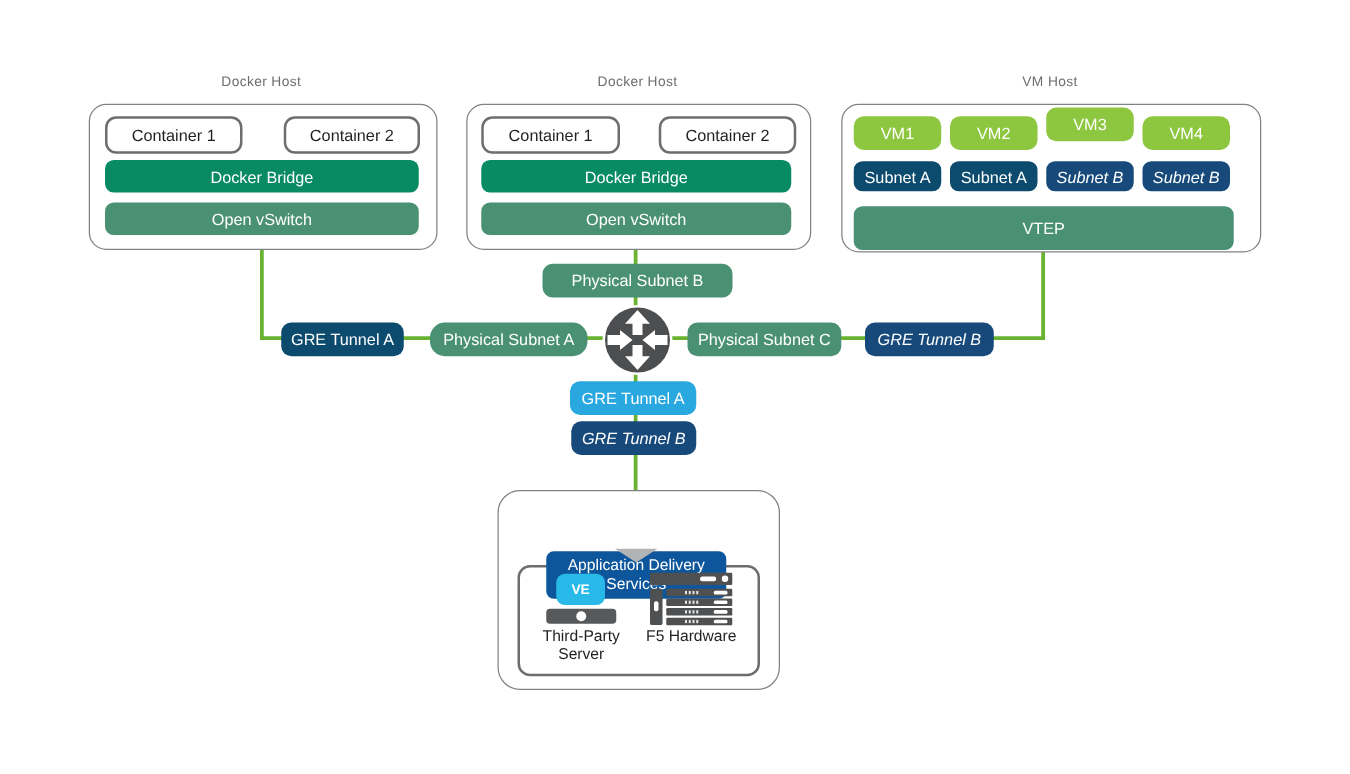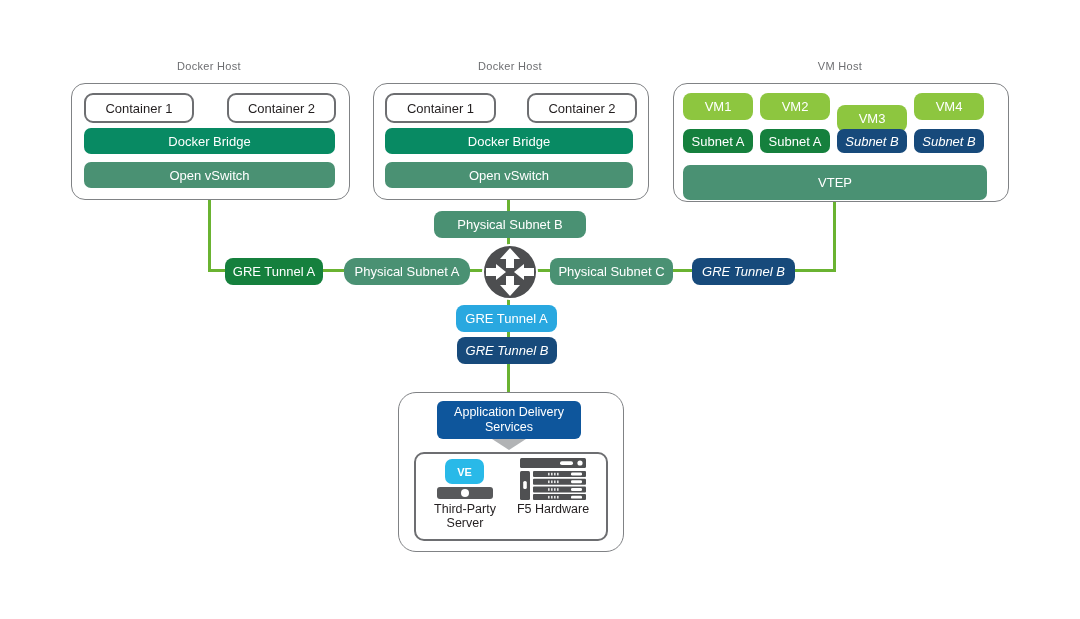--- a/index.html
+++ b/index.html
@@ -20,26 +20,26 @@
     color:#fff;font-size:13px;border-radius:7px;z-index:4;white-space:nowrap;
   }
   .container-box{
     position:absolute;display:flex;align-items:center;justify-content:center;
     background:#fff;border:2px solid #6d6e71;border-radius:9px;color:#231f20;
     font-size:13px;z-index:4;white-space:nowrap;
   }
   .teal{background:#088a63;}
   .sage{background:#4a9173;}
   .lgreen{background:#8dc63f;}
-  .lblue{background:#15803d;}
+  .lblue{background:#0c4a6e;}
   .lblue2{background:#29a8e0;}
   .navy{background:#174a7b;font-style:italic;}
   .appblue{background:#0e569c;}
   .svgwrap{position:absolute;z-index:5;line-height:0;}
-  .two-line{flex-direction:column;line-height:15px;text-align:center;font-size:12.5px;}
+  .two-line{flex-direction:column;line-height:15px;text-align:center;font-size:12.5px;margin-top:40px;}
   .triangle{
     position:absolute;width:0;height:0;z-index:4;
     border-left:17px solid transparent;border-right:17px solid transparent;
     border-top:11px solid #b1b3b5;
   }
   .caption{
     position:absolute;color:#231f20;font-size:12.5px;text-align:center;
     line-height:13.5px;z-index:5;white-space:nowrap;
   }
   .ve-badge{
@@ -85,21 +85,21 @@
   <div class="host-box" style="left:373px;top:83px;width:274px;height:115px;"></div>
   <div class="container-box" style="left:385px;top:93px;width:107px;height:26px;">Container 1</div>
   <div class="container-box" style="left:527px;top:93px;width:106px;height:26px;">Container 2</div>
   <div class="pill teal" style="left:385px;top:128px;width:248px;height:26px;">Docker Bridge</div>
   <div class="pill sage" style="left:385px;top:162px;width:248px;height:26px;">Open vSwitch</div>
 
   <div class="host-title" style="left:740px;top:60px;width:200px;">VM Host</div>
   <div class="host-box" style="left:673px;top:83px;width:334px;height:117px;"></div>
   <div class="pill lgreen" style="left:683px;top:93px;width:70px;height:27px;border-radius:8px;">VM1</div>
   <div class="pill lgreen" style="left:760px;top:93px;width:70px;height:27px;border-radius:8px;">VM2</div>
-  <div class="pill lgreen" style="left:837px;top:105px;width:70px;height:27px;border-radius:8px;">VM3</div>
+  <div class="pill lgreen" style="left:837px;top:86px;width:70px;height:27px;border-radius:8px;">VM3</div>
   <div class="pill lgreen" style="left:914px;top:93px;width:70px;height:27px;border-radius:8px;">VM4</div>
   <div class="pill lblue" style="left:683px;top:129px;width:70px;height:24px;">Subnet A</div>
   <div class="pill lblue" style="left:760px;top:129px;width:70px;height:24px;">Subnet A</div>
   <div class="pill navy" style="left:837px;top:129px;width:70px;height:24px;">Subnet B</div>
   <div class="pill navy" style="left:914px;top:129px;width:70px;height:24px;">Subnet B</div>
   <div class="pill sage" style="left:683px;top:165px;width:304px;height:35px;">VTEP</div>
 
   <div class="pill sage" style="left:434px;top:211px;width:152px;height:27px;border-radius:8px;">Physical Subnet B</div>
   <div class="pill lblue" style="left:225px;top:258px;width:98px;height:27px;border-radius:8px;">GRE Tunnel A</div>
   <div class="pill sage" style="left:344px;top:258px;width:126px;height:27px;border-radius:12px;">Physical Subnet A</div>

